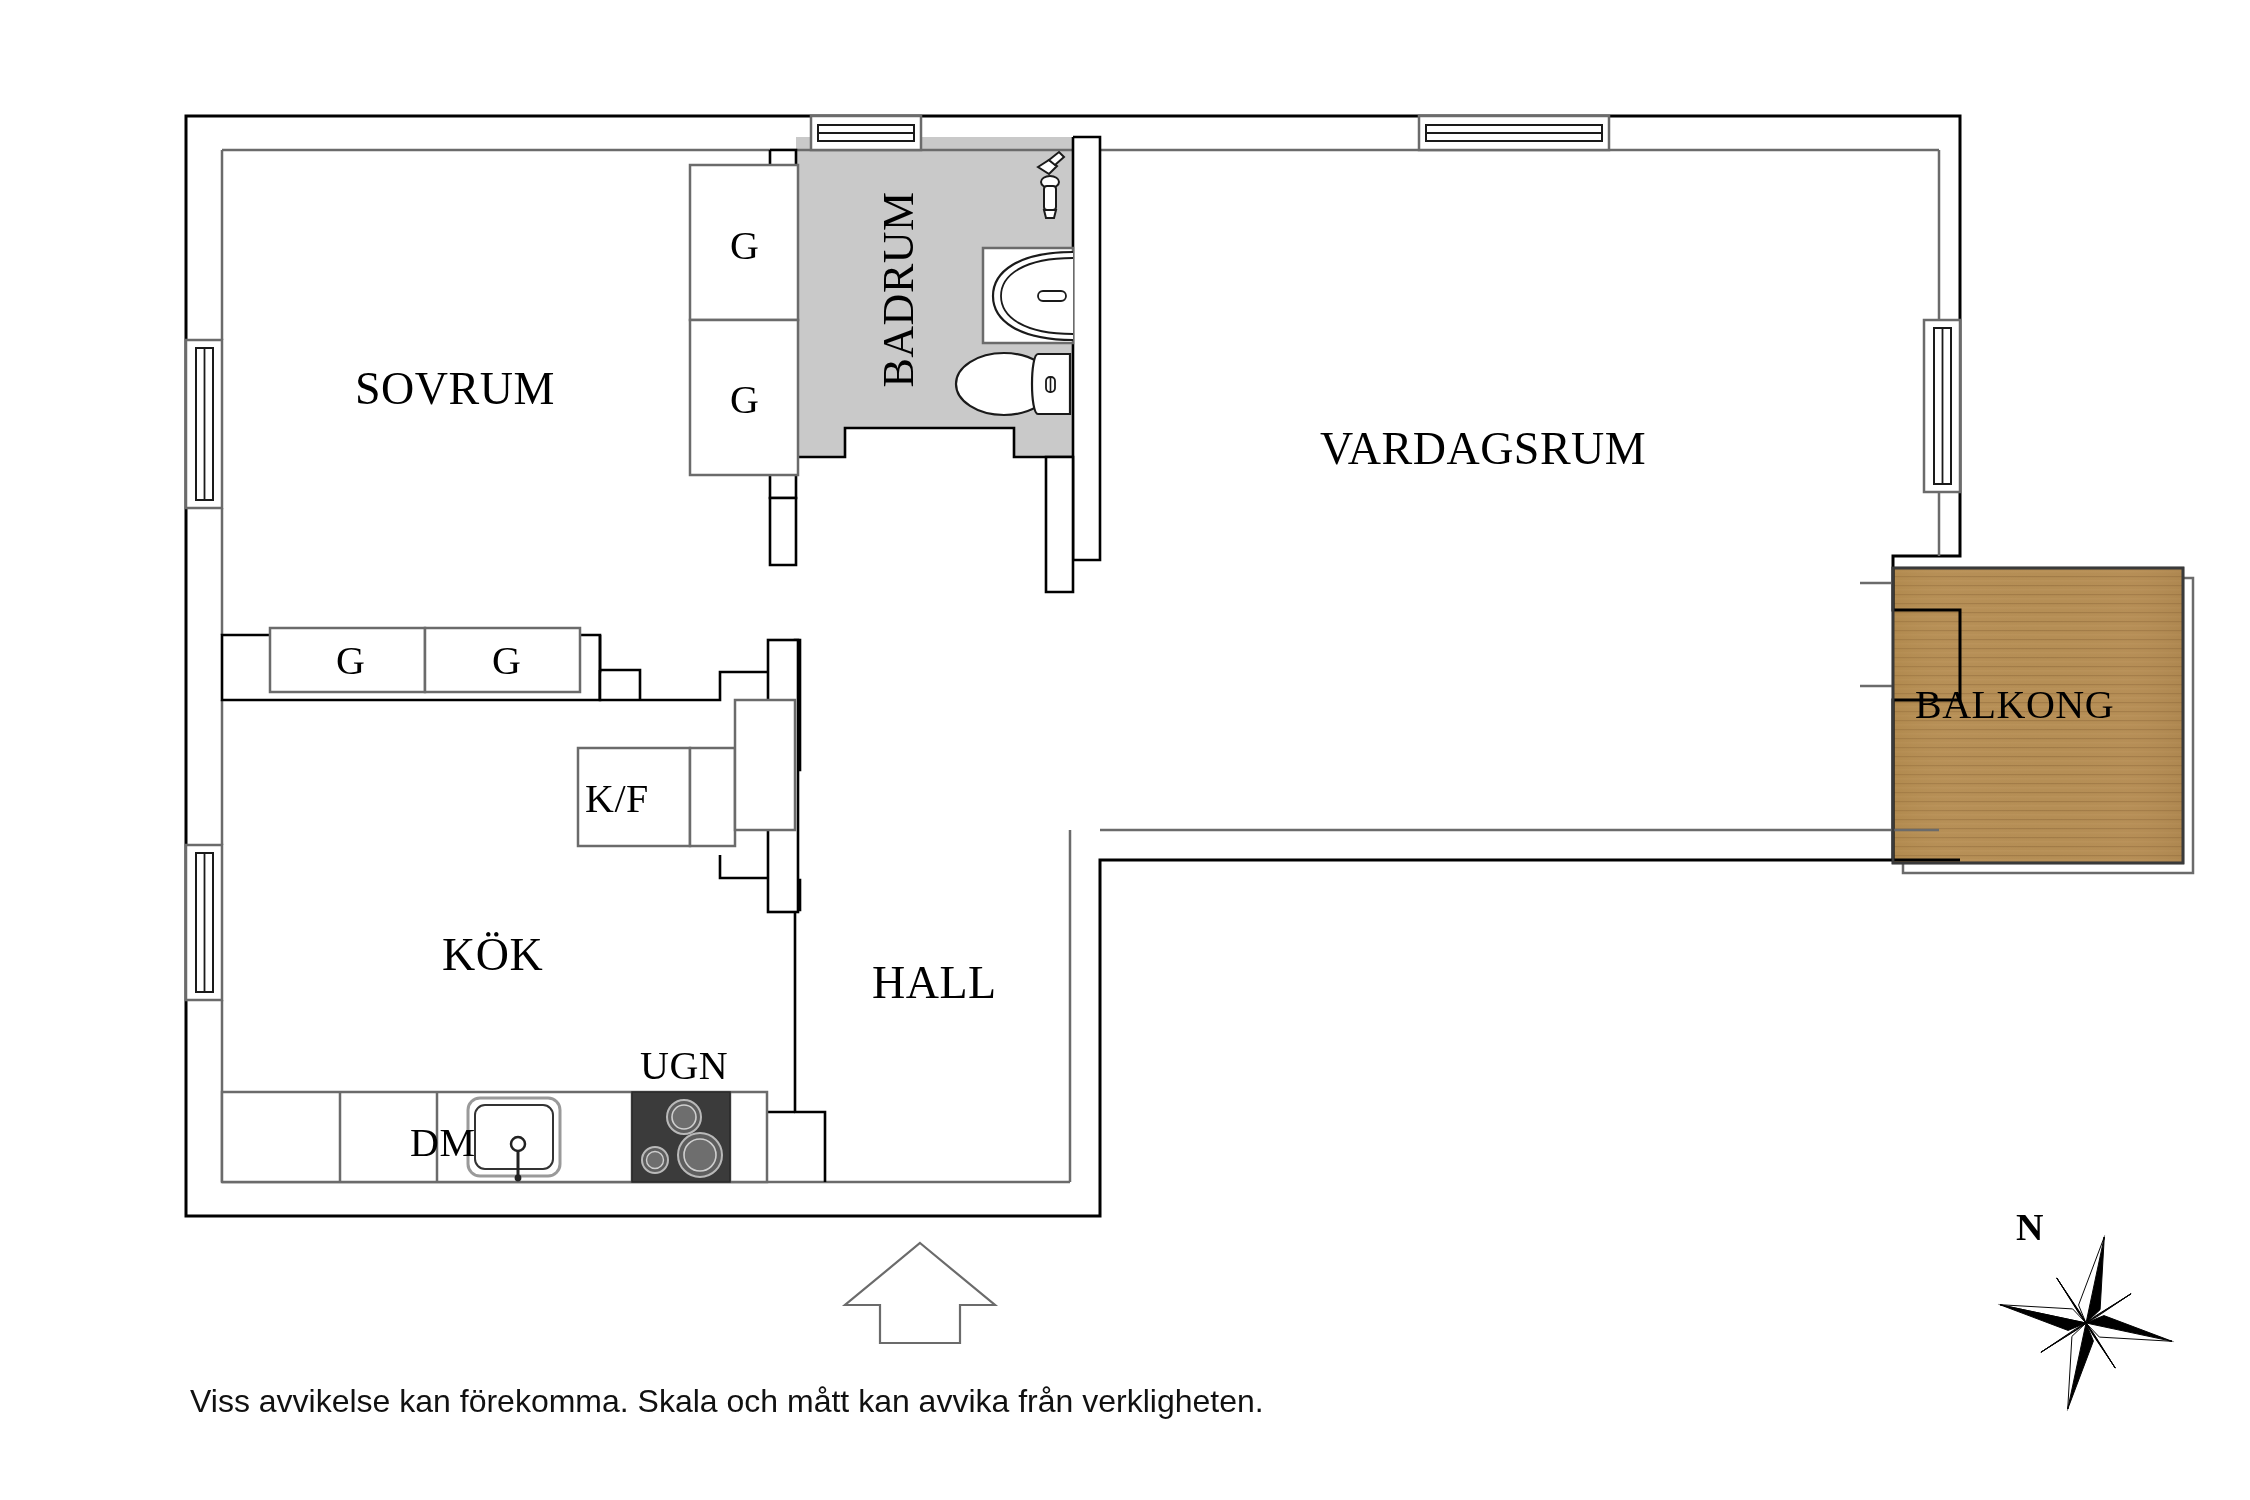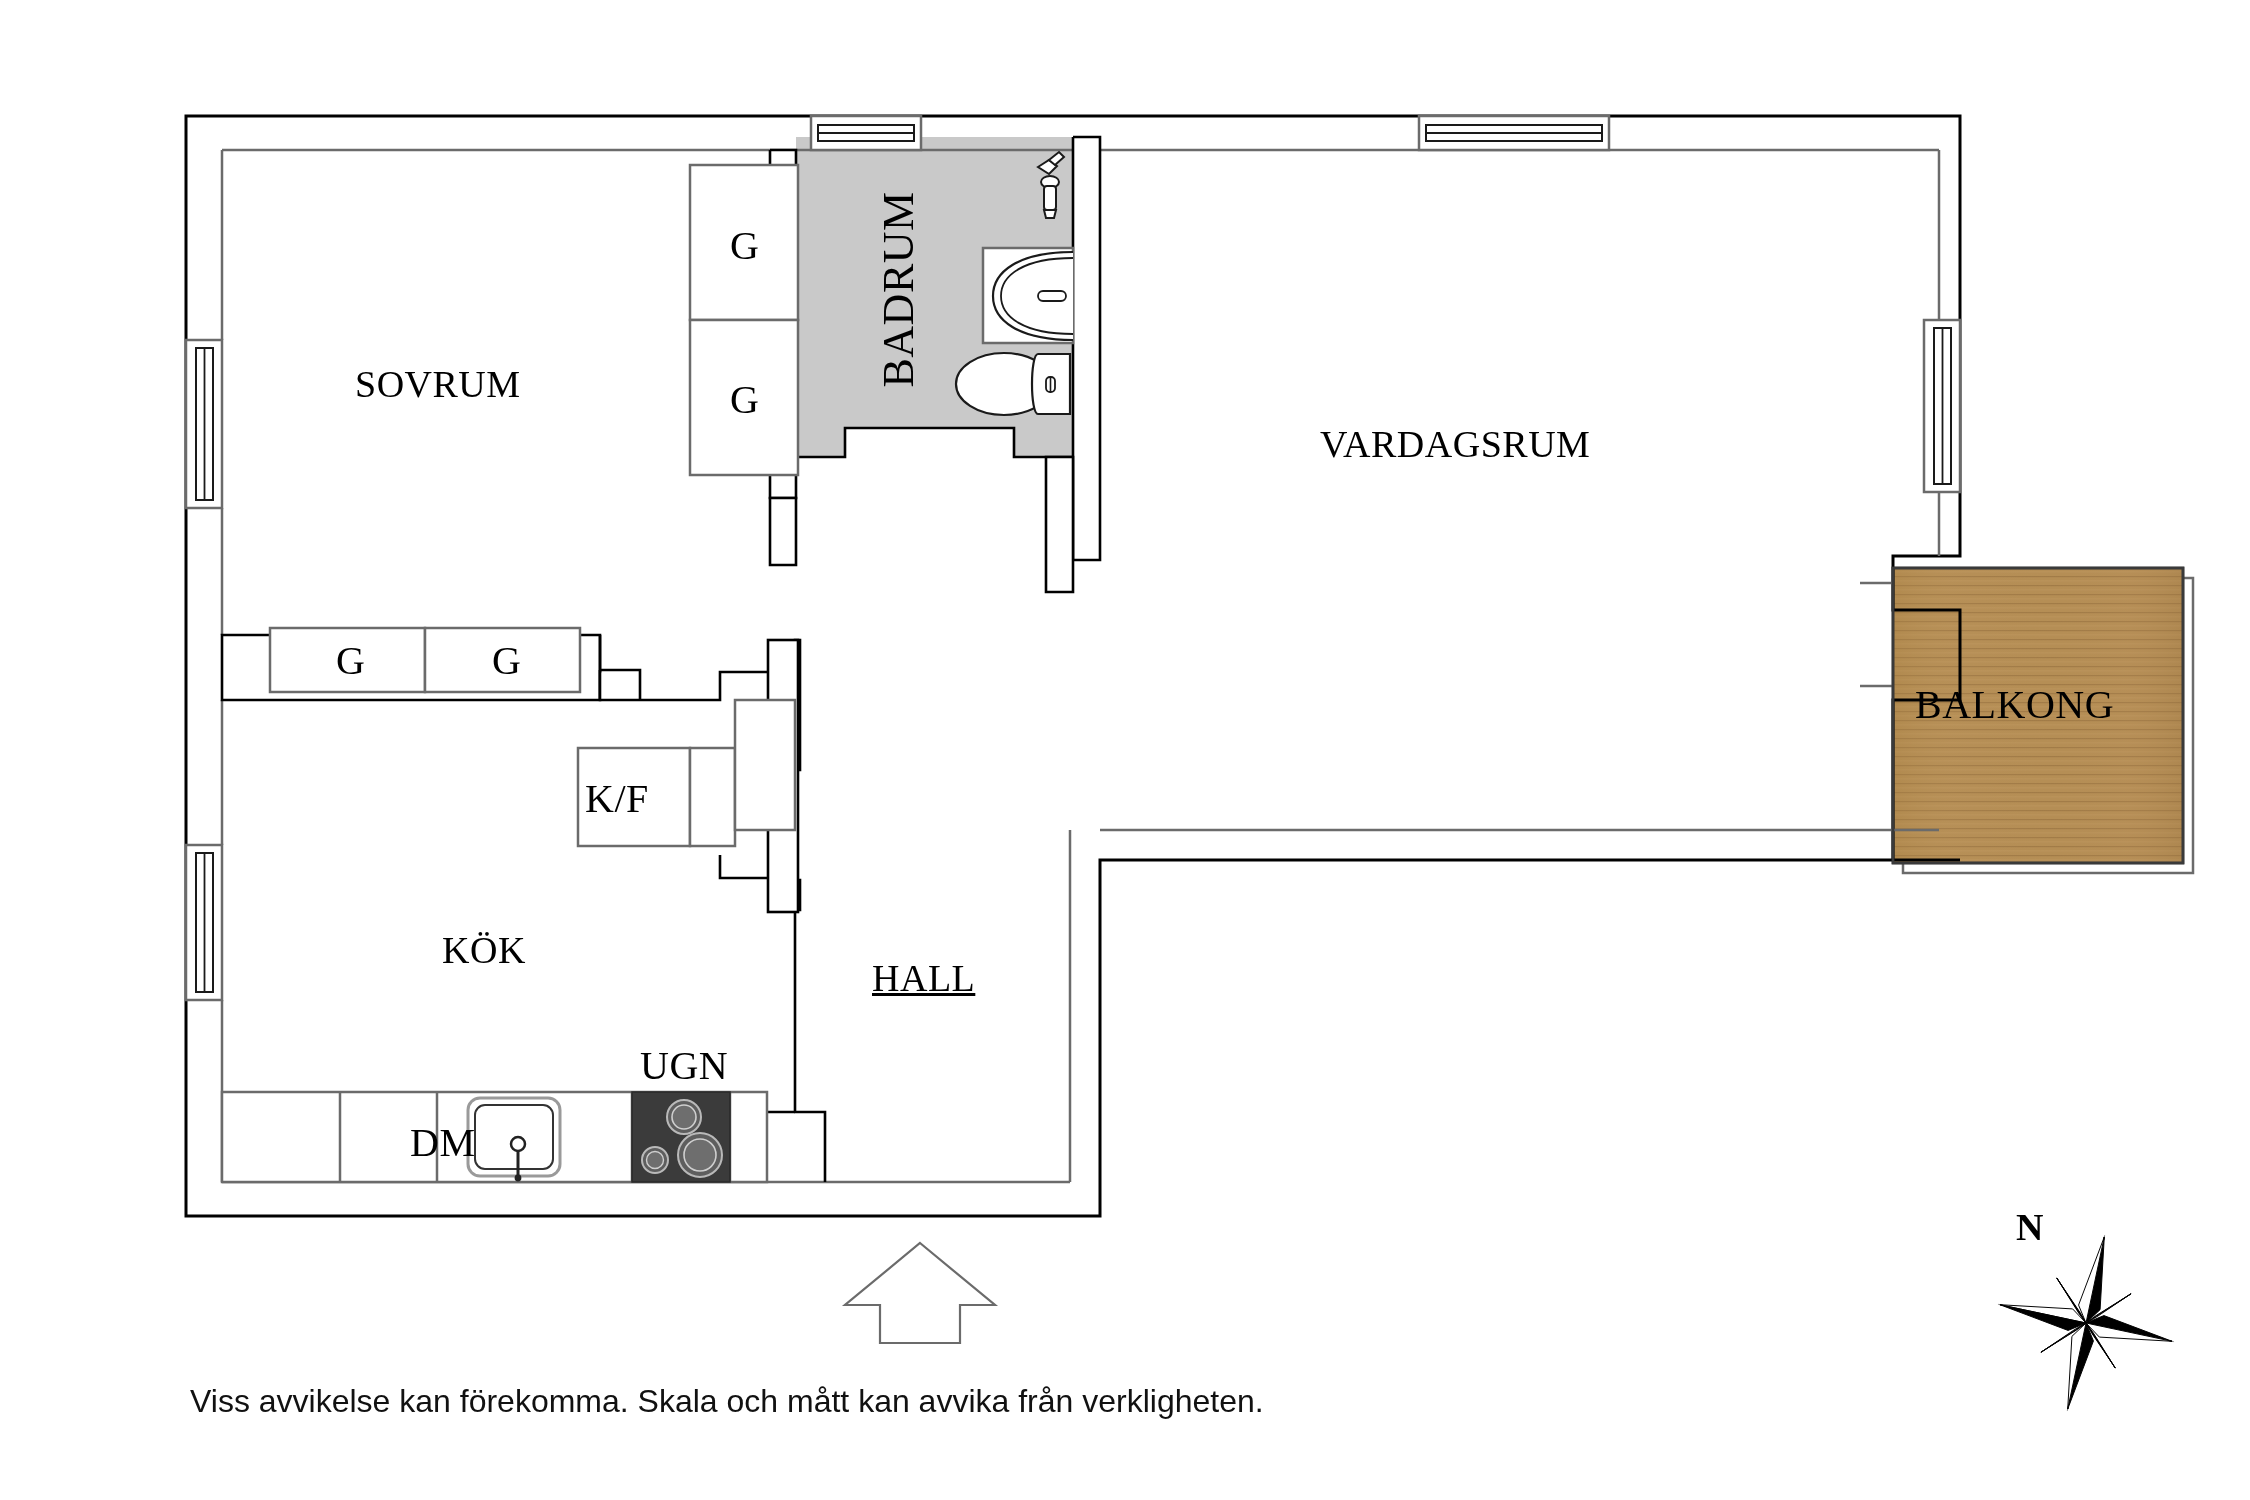--- a/index.html
+++ b/index.html
@@ -24,21 +24,21 @@
     height: 1500px;
   }
   .room-label {
     position: absolute;
     font-family: "Liberation Serif", serif;
     color: #000000;
     white-space: nowrap;
     letter-spacing: 0.5px;
     user-select: none;
   }
-  .lbl-xl { font-size: 38px; }
+  .lbl-xl { font-size: 46px; }
   .lbl-lg { font-size: 44px; }
   .lbl-md { font-size: 40px; }
   .vertical-label {
     transform-origin: center center;
     transform: rotate(-90deg);
   }
   #footer-note {
     position: absolute;
     left: 190px;
     top: 1383px;
@@ -273,21 +273,21 @@
   </svg>
 
   <div class="room-label lbl-xl" style="left:355px; top:362px;">SOVRUM</div>
 
   <div class="room-label lbl-lg vertical-label" style="left:818px; top:282px; width:160px; text-align:center;">BADRUM</div>
 
   <div class="room-label lbl-xl" style="left:1320px; top:422px;text-align:right;">VARDAGSRUM</div>
 
   <div class="room-label lbl-xl" style="left:442px; top:928px;">KÖK</div>
 
-  <div class="room-label lbl-xl" style="left:872px; top:956px;text-decoration:underline;">HALL</div>
+  <div class="room-label lbl-xl" style="left:872px; top:956px;">HALL</div>
 
   <div class="room-label lbl-md" style="left:1915px; top:681px;">BALKONG</div>
 
   <div class="room-label lbl-md" style="left:730px; top:222px;">G</div>
 
   <div class="room-label lbl-md" style="left:730px; top:376px;">G</div>
 
   <div class="room-label lbl-md" style="left:336px; top:637px;">G</div>
 
   <div class="room-label lbl-md" style="left:492px; top:637px;">G</div>

